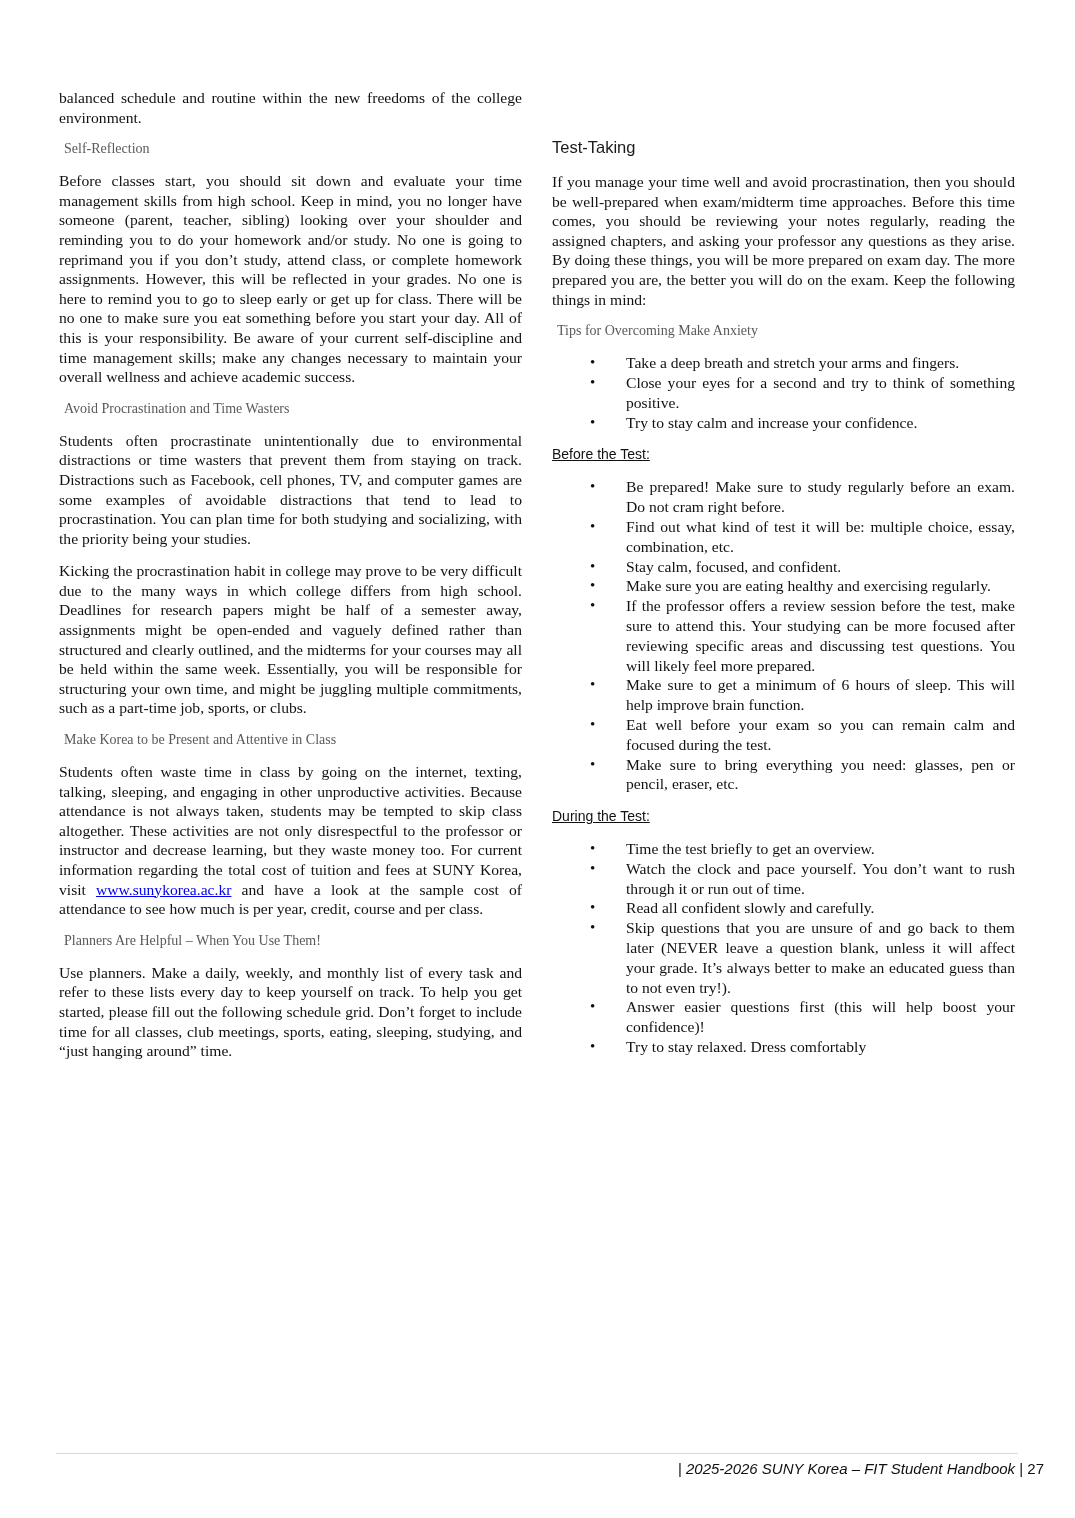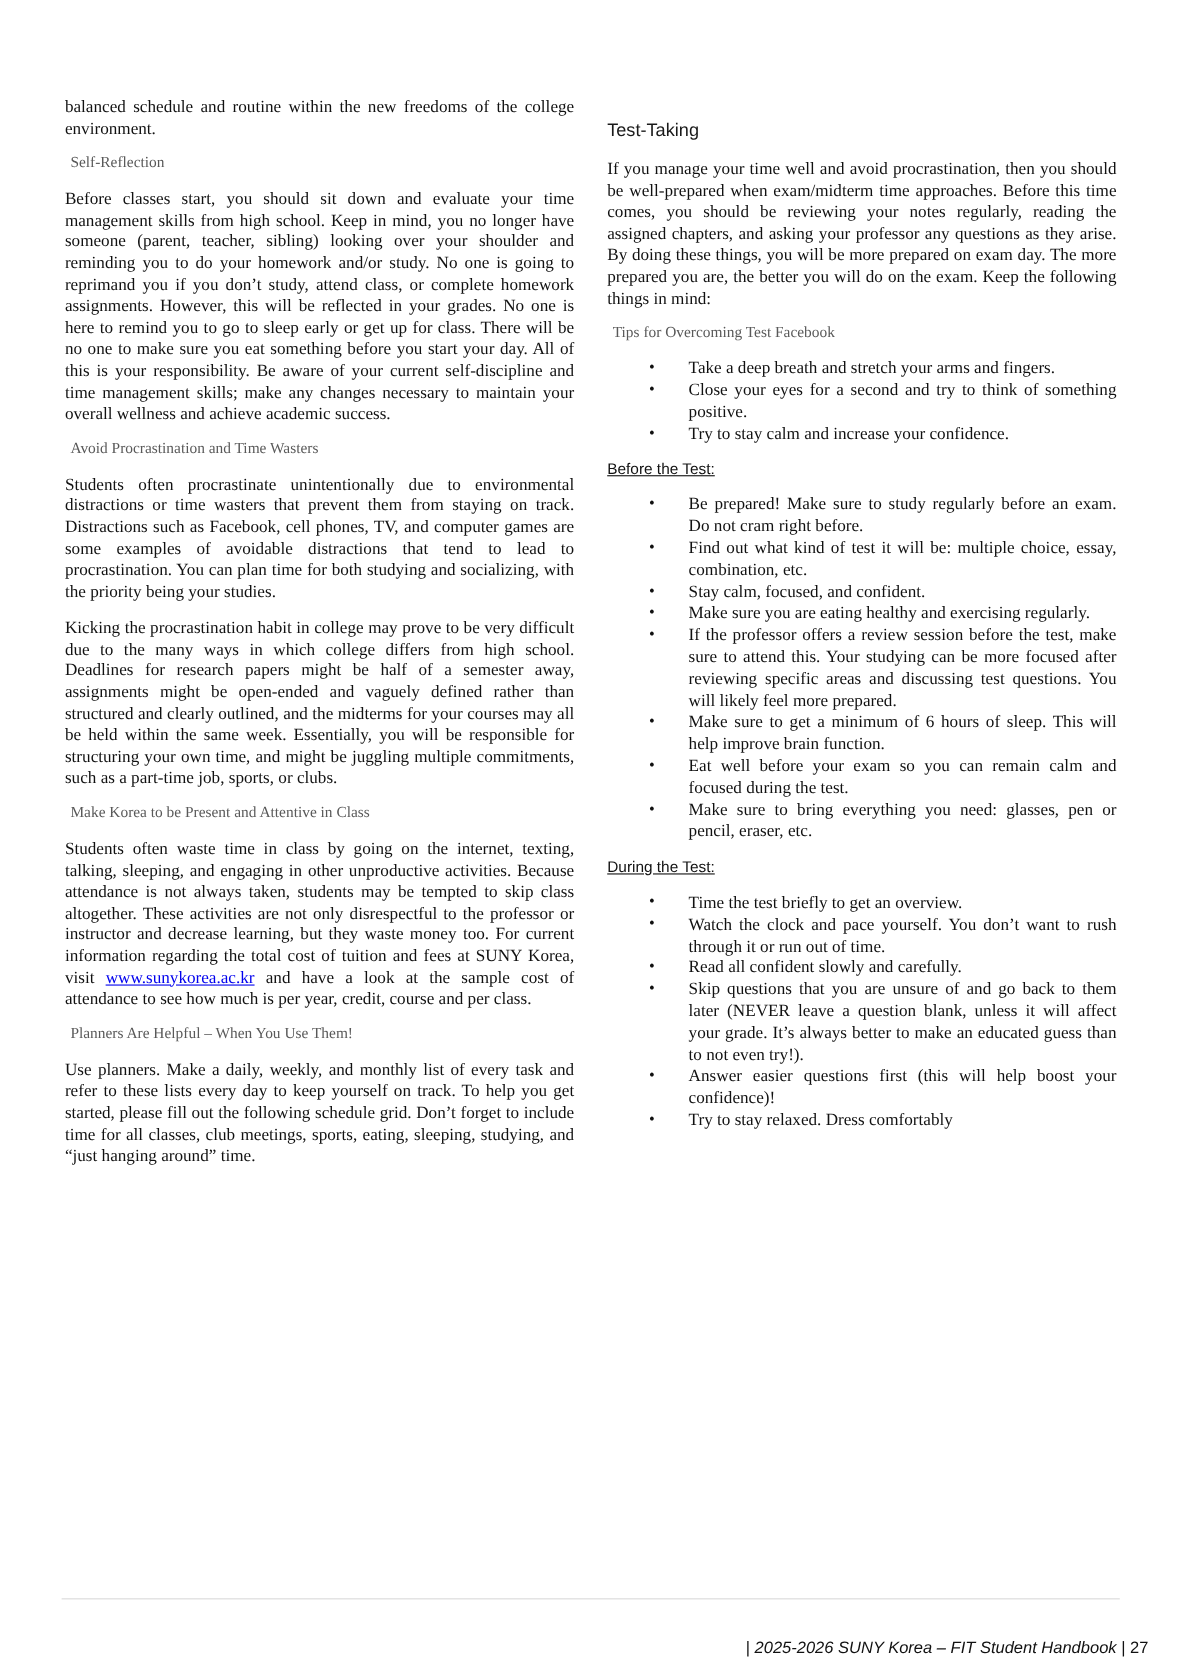--- a/index.html
+++ b/index.html
@@ -1,20 +1,20 @@
 <!DOCTYPE html>
 <html><head>
 <meta charset="utf-8">
 <style>
   html, body { margin: 0; padding: 0; background: #ffffff; }
   body { width: 1075px; height: 1518px; position: relative; overflow: hidden; }
   .page { position: absolute; left: 0; top: 0; width: 1075px; height: 1518px; padding-left: 28px; }
   .col { position: absolute; top: 88px; }
   .col-left { left: 59px; width: 463px; }
-  .col-right { left: 552px; width: 463px; top: 108px; }
+  .col-right { left: 552px; width: 463px; top: 136px; }
   p.body {
     font-family: "Liberation Serif", "DejaVu Serif", serif;
     font-size: 15.6px; line-height: 19.6px; color: #111;
     text-align: justify; margin: 0 0 13px 0;
   }
   .h-sub {
     font-family: Liberation Serif, serif;
     font-size: 14px; color: #595959; margin: 0 0 13px 5px; line-height: 18px;
   }
   .h-main {
@@ -32,21 +32,21 @@
     font-size: 15.6px; line-height: 19.8px; color: #111; text-align: justify;
   }
   ul.bullets li .bullet {
     position: absolute; left: 38px; top: 0; font-size: 15px;
   }
   a.link { color: #1a0dab; color: #0000ee; text-decoration: underline; }
   .footer-line { position: absolute; left: 56px; top: 1453px; width: 962px; height: 1px; background: #d9d9d9; }
   .footer {
     position: absolute; right: 59px; top: 1459px;
     font-family: "Liberation Sans", "DejaVu Sans", sans-serif;
-    font-size: 15px; color: #111; line-height: 20px; margin-top: 30px;
+    font-size: 15px; color: #111; line-height: 20px;
   }
   .footer .it { font-style: italic; }
 </style>
 </head>
 <body>
 
 <div class="page">
 
   <div class="col col-left">
     <p class="body">balanced schedule and routine within the new freedoms of the college environment.</p>
@@ -62,21 +62,21 @@
     <p class="body"><span>Students often waste time in class by going on the internet, texting, talking, sleeping, and engaging in other unproductive activities. Because attendance is not always taken, students may be tempted to skip class altogether. These activities are not only disrespectful to the professor or instructor and decrease learning, but they waste money too. For current information regarding the total cost of tuition and fees at SUNY Korea, visit </span><a class="link">www.sunykorea.ac.kr</a><span>  and have a look at the sample cost of attendance to see how much is per year, credit, course and per class.</span></p>
 
     <div class="h-sub">Planners Are Helpful – When You Use Them!</div>
     <p class="body">Use planners. Make a daily, weekly, and monthly list of every task and refer to these lists every day to keep yourself on track. To help you get started, please fill out the following schedule grid. Don’t forget to include time for all classes, club meetings, sports, eating, sleeping, studying, and “just hanging around” time.</p>
   </div>
 
   <div class="col col-right">
     <div class="h-main">Test-Taking</div>
     <p class="body">If you manage your time well and avoid procrastination, then you should be well-prepared when exam/midterm time approaches. Before this time comes, you should be reviewing your notes regularly, reading the assigned chapters, and asking your professor any questions as they arise. By doing these things, you will be more prepared on exam day. The more prepared you are, the better you will do on the exam. Keep the following things in mind:</p>
 
-    <div class="h-sub">Tips for Overcoming Test Facebook</div>
+    <div class="h-sub">Tips for Overcoming Make Anxiety</div>
     <ul class="bullets">
       <li><span class="bullet">•</span><span>Take a deep breath and stretch your arms and fingers.</span></li>
       <li><span class="bullet">•</span><span>Close your eyes for a second and try to think of something positive.</span></li>
       <li><span class="bullet">•</span><span>Try to stay calm and increase your confidence.</span></li>
     </ul>
 
     <div class="h-under">Before the Test:</div>
     <ul class="bullets">
       <li><span class="bullet">•</span><span>Be prepared! Make sure to study regularly before an exam. Do not cram right before.</span></li>
       <li><span class="bullet">•</span><span>Find out what kind of test it will be: multiple choice, essay, combination, etc.</span></li>

